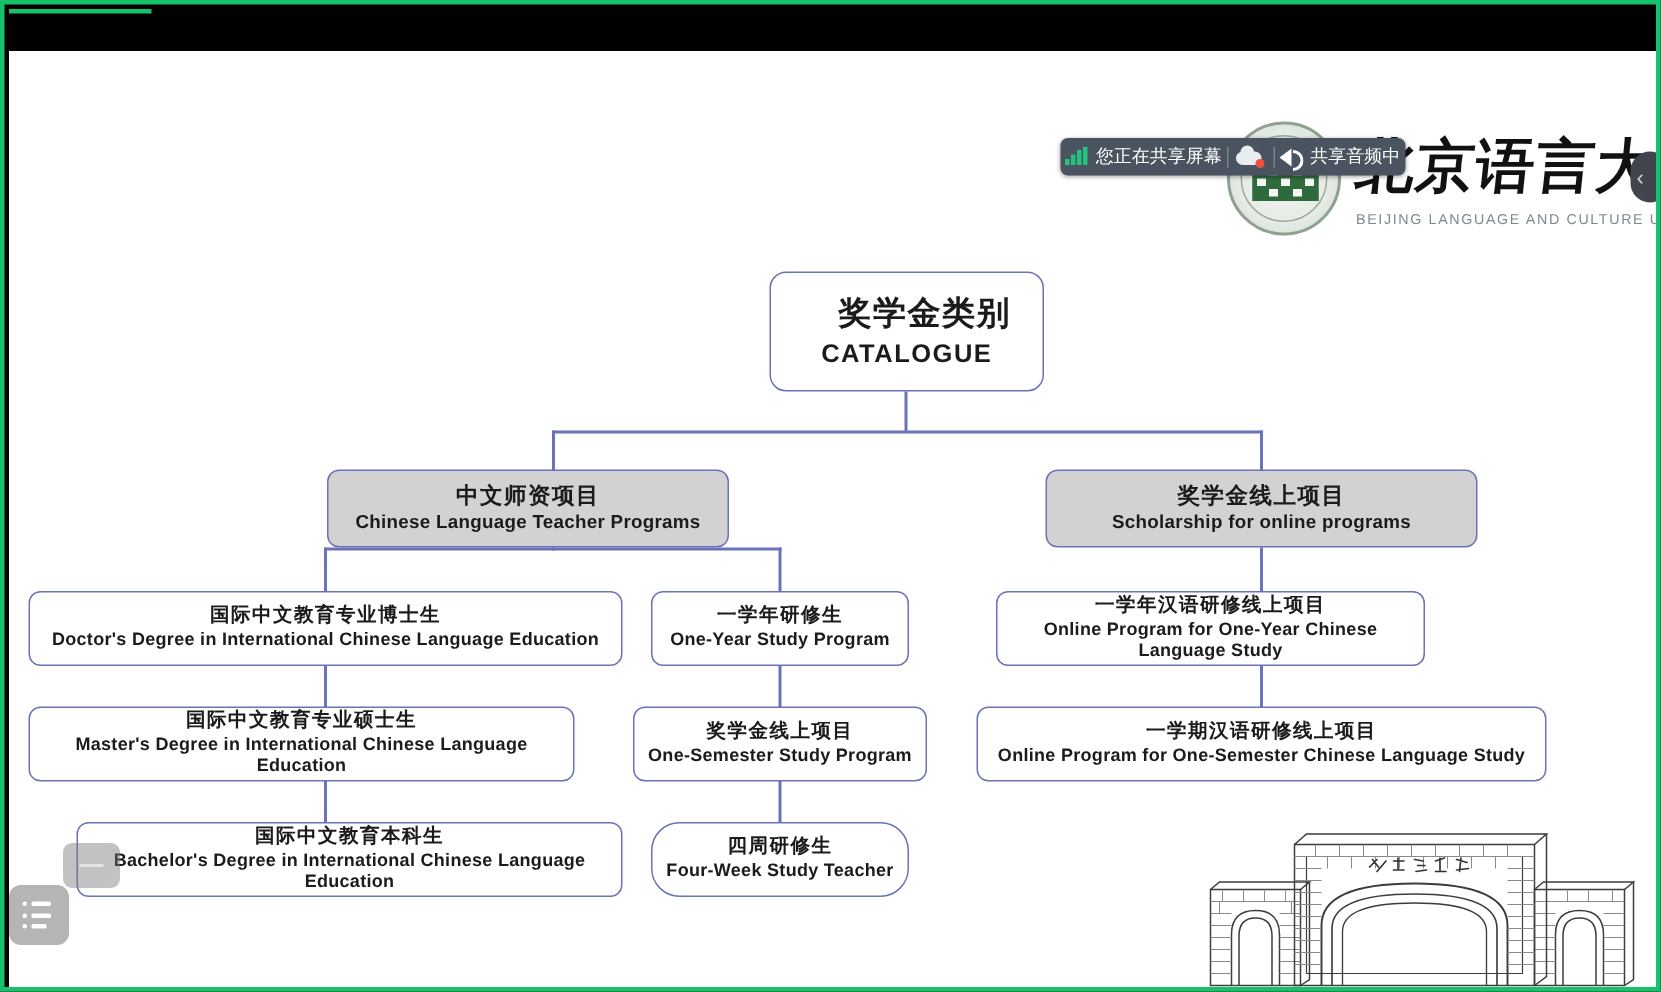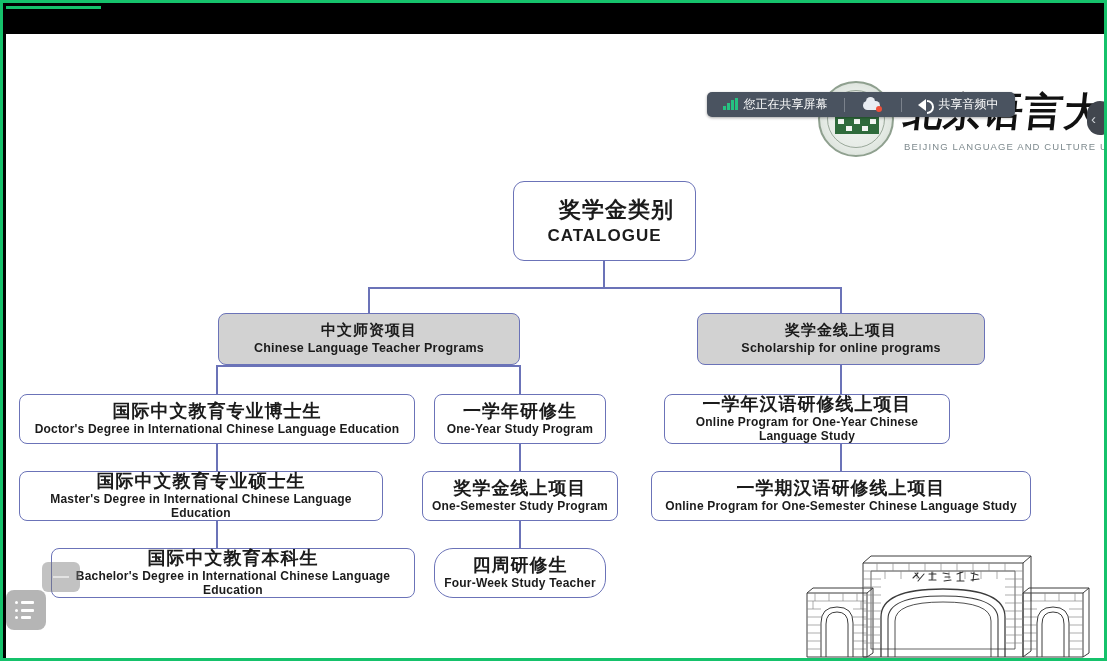--- a/index.html
+++ b/index.html
@@ -63,21 +63,21 @@
   }
   
   #share-banner{
     position:absolute;left:704px;top:89px;height:25px;
     background:#4a5360;border-radius:5px;
     display:flex;align-items:center;
     color:#fff;font-size:12px;white-space:nowrap;
     box-shadow:0 1px 3px rgba(0,0,0,.35);
     z-index:6;
   }
-  #share-banner .seg{display:flex;align-items:center;padding:0 16px;height:100%;}
+  #share-banner .seg{display:flex;align-items:center;padding:0 3px;height:100%;}
   #share-banner .divider{width:1px;height:14px;background:#7b828c;}
   .bars{display:inline-flex;align-items:flex-end;gap:1.5px;height:11px;margin-right:6px;}
   .bars i{width:2.5px;background:#26c281;display:block;}
   .bars i:nth-child(1){height:4px;}
   .bars i:nth-child(2){height:7px;}
   .bars i:nth-child(3){height:10px;}
   .bars i:nth-child(4){height:12px;}
   .cloud-ic{position:relative;width:20px;height:14px;margin:0 2px;}
   .cloud-ic .c{
     position:absolute;left:0;top:3px;width:17px;height:9px;border-radius:6px;background:#e9edf2;
@@ -118,26 +118,26 @@
     font-weight:bold;letter-spacing:1px;line-height:1.15;
   }
   .node .en{
     font-family:"Liberation Sans","DejaVu Sans",sans-serif;
     font-weight:bold;letter-spacing:.2px;line-height:1.15;
   }
   #node-root{left:507px;top:147px;width:183px;height:80px;border-radius:11px;}
   #node-root .cn{font-size:22px;margin-bottom:4px;margin-left:24px;}
   #node-root .en{font-size:17px;letter-spacing:1px;}
   .node-l2{background:#d2d2d2;height:52px;border-radius:8px;}
-  #node-teacher{left:212px;top:279px;width:302px;}
+  #node-teacher{left:212px;top:279px;width:268px;}
   #node-online{left:691px;top:279px;width:288px;}
   .node-l2 .cn{font-size:15px;margin-bottom:2px;}
   .node-l2 .en{font-size:12.5px;}
   .leaf{height:50px;border-radius:8px;}
-  .leaf .cn{font-size:18px;margin-bottom:1px;}
+  .leaf .cn{font-size:13px;margin-bottom:1px;}
   .leaf .en{font-size:12px;}
   #leaf-doc{left:13px;top:360px;width:396px;}
   #leaf-mas{left:13px;top:437px;width:364px;}
   #leaf-bac{left:13px;top:514px;width:364px;margin-left:32px;}
   #leaf-1y{left:428px;top:360px;width:172px;}
   #leaf-1s{left:416px;top:437px;width:196px;}
   #leaf-4w{left:428px;top:514px;width:172px;border-radius:19px;}
   #leaf-o1y{left:658px;top:360px;width:286px;}
   #leaf-o1s{left:645px;top:437px;width:380px;}
   

